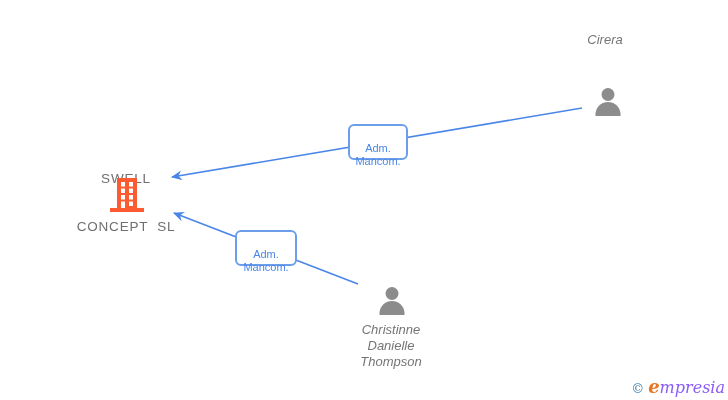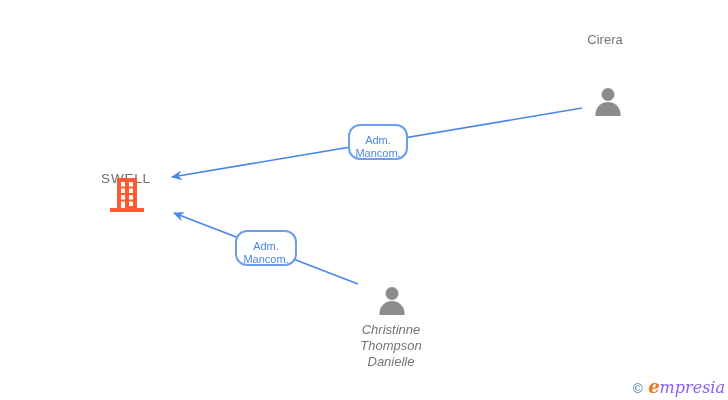--- a/index.html
+++ b/index.html
@@ -11,23 +11,23 @@
   .node-label{
     position:absolute;text-align:center;color:#757575;
     font-size:13px;line-height:16px;cursor:pointer;
   }
   .company-label{
     color:#6f6f6f;letter-spacing:0.8px;white-space:pre;font-size:13.5px;
   }
   .node-icon{position:absolute;cursor:pointer;}
   .rel-box{
     position:absolute;box-sizing:border-box;background:#ffffff;
-    border:2px solid #6D9EEB;border-radius:12px;
+    border:2px solid #6D9EEB;border-radius:6px;
     color:#4A86E8;font-size:11px;line-height:13px;text-align:center;
-    padding:8px 2px;cursor:pointer;
+    padding:16px 2px;cursor:pointer;
   }
   .rel-box .rel-line{white-space:nowrap;}
   .logo{
     position:absolute;right:3px;bottom:3px;cursor:pointer;
     font-family:"DejaVu Serif",serif;font-style:italic;
     display:flex;align-items:baseline;gap:4px;
   }
   .logo .copy{color:#3F7EA8;font-size:13px;font-style:normal;}
   .logo .brand-initial{color:#E8771F;font-size:18px;font-weight:bold;}
   .logo .brand-rest{color:#8b5cf6;font-size:16px;margin-top:48px;}
@@ -42,52 +42,53 @@
       <marker id="arrowhead" markerWidth="12" markerHeight="11" refX="10" refY="5" orient="auto" markerUnits="userSpaceOnUse">
         <path d="M0,0 L11,5 L0,10 L3.5,5 Z" fill="#4A86E8"></path>
       </marker>
     </defs>
     <line x1="582" y1="108" x2="172" y2="177" stroke="#4A86E8" stroke-width="1.6" marker-end="url(#arrowhead)"></line>
     <line x1="358" y1="284" x2="174" y2="213" stroke="#4A86E8" stroke-width="1.6" marker-end="url(#arrowhead)"></line>
   </svg>
 
   <div class="node-label company-label" style="left:46px;top:139px;width:160px;">
     <div>SWELL</div>
+    <div>CONCEPT  SL</div>
   </div>
   <svg class="node-icon" style="left:108px;top:176px;" width="38" height="38" viewBox="0 0 38 38">
     <rect x="2" y="32" width="34" height="4" fill="#FC5A30"></rect>
     <rect x="9" y="2" width="20" height="30" fill="#FC5A30"></rect>
     <g fill="#ffffff">
       <rect x="13" y="6" width="4" height="4.5"></rect>
       <rect x="21" y="6" width="4" height="4.5"></rect>
       <rect x="13" y="12.5" width="4" height="4.5"></rect>
       <rect x="21" y="12.5" width="4" height="4.5"></rect>
       <rect x="13" y="19" width="4" height="4.5"></rect>
       <rect x="21" y="19" width="4" height="4.5"></rect>
       <rect x="21" y="25.5" width="4" height="4.5"></rect>
       <rect x="13" y="25.5" width="4" height="6.5"></rect>
     </g>
   </svg>
 
-  <div class="node-label" style="left:545px;top:32px;width:120px;">
+  <div class="node-label" style="left:545px;top:32px;width:120px;font-style:italic;">
     <div>Cirera</div>
   </div>
   <svg class="node-icon" style="left:591px;top:87px;" width="34" height="30" viewBox="0 0 34 30">
     <circle cx="17" cy="7.5" r="6.5" fill="#8C8C8C"></circle>
     <path d="M17 15 C10.5 15 5.5 19.5 4.5 26 L4.5 29 L29.5 29 L29.5 26 C28.5 19.5 23.5 15 17 15 Z" fill="#8C8C8C"></path>
   </svg>
 
   <svg class="node-icon" style="left:375px;top:286px;" width="34" height="30" viewBox="0 0 34 30">
     <circle cx="17" cy="7.5" r="6.5" fill="#8C8C8C"></circle>
     <path d="M17 15 C10.5 15 5.5 19.5 4.5 26 L4.5 29 L29.5 29 L29.5 26 C28.5 19.5 23.5 15 17 15 Z" fill="#8C8C8C"></path>
   </svg>
   <div class="node-label" style="left:331px;top:322px;width:120px;font-style:italic;">
     <div>Christinne</div>
+    <div>Danielle</div>
     <div>Thompson</div>
-    <div>Danielle</div>
   </div>
 
   <div class="rel-box" style="left:348px;top:124px;width:60px;height:36px;">
     <div class="rel-line">Adm.</div>
     <div class="rel-line">Mancom.</div>
   </div>
   <div class="rel-box" style="left:235px;top:230px;width:62px;height:36px;">
     <div class="rel-line">Adm.</div>
     <div class="rel-line">Mancom.</div>
   </div>

